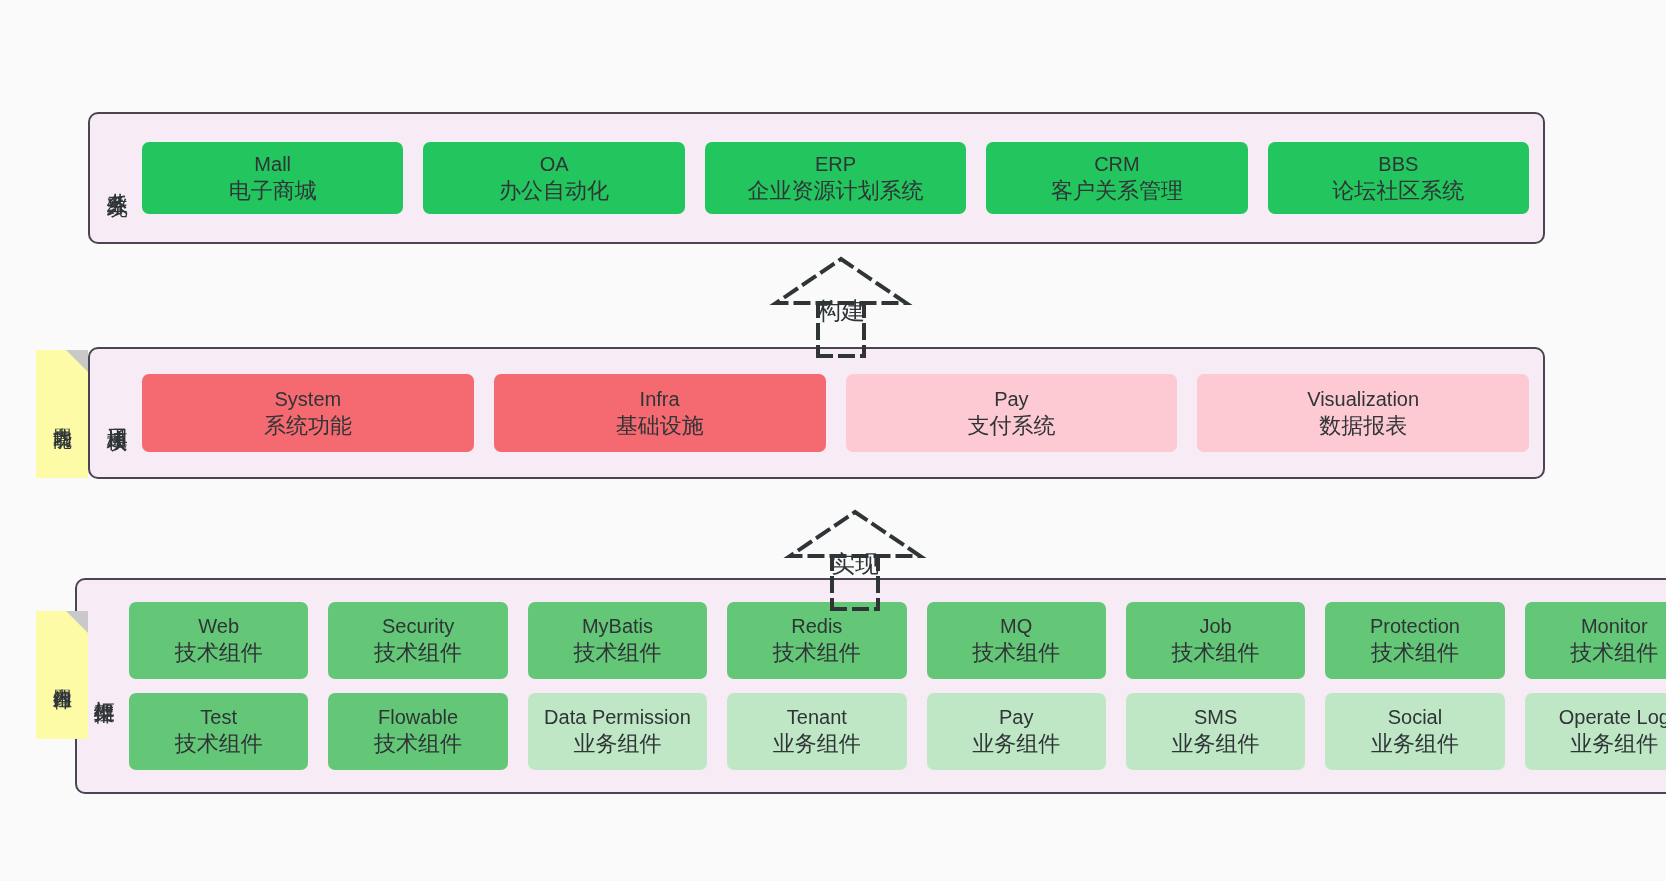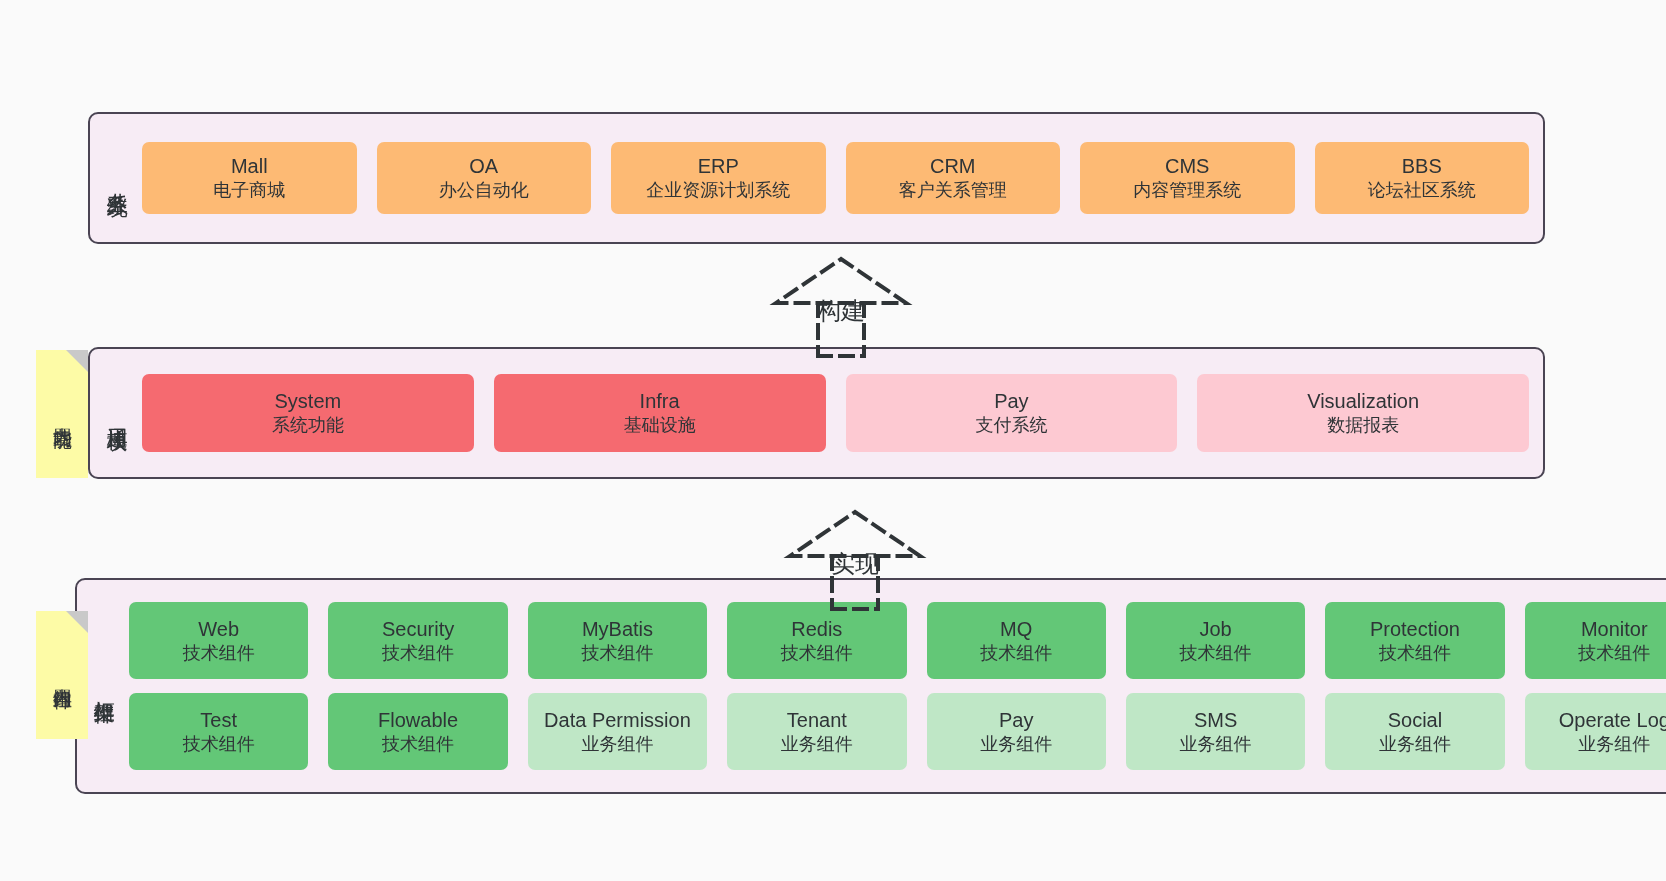--- a/index.html
+++ b/index.html
@@ -70,24 +70,24 @@
     display: flex;
     flex-direction: column;
     align-items: center;
     justify-content: center;
     text-align: center;
     line-height: 1.26;
     box-sizing: border-box;
     padding: 4px 6px;
   }
   .node .en { font-size: 20px; }
-  .node .cn { font-size: 18px; }
-
-  
-  .c-blue       { background: #fdba74; justify-content: center; }
+  .node .cn { font-size: 22px; }
+
+  
+  .c-blue       { background: #22c55e; justify-content: center; }
   .c-red        { background: #f56a70; }
   .c-pink       { background: #fdc9d2; }
   .c-green      { background: #63c777; }
   .c-greenlight { background: #bfe7c6; }
 
   
   #layer-business  { left: 88px;  top: 112px; width: 1457px; height: 132px; }
   #layer-common    { left: 88px;  top: 347px; width: 1457px; height: 132px; }
   #layer-framework { left: 75px;  top: 578px; width: 1645px; height: 216px; }
 
@@ -167,24 +167,20 @@
           </div>
           <div class="node c-blue">
             <div class="en">ERP</div>
             <div class="cn">企业资源计划系统</div>
           </div>
           <div class="node c-blue">
             <div class="en">CRM</div>
             <div class="cn">客户关系管理</div>
           </div>
           <div class="node c-blue">
-            <div class="en">CMS</div>
-            <div class="cn">内容管理系统</div>
-          </div>
-          <div class="node c-blue">
             <div class="en">BBS</div>
             <div class="cn">论坛社区系统</div>
           </div>
         </div>
       </div>
     </div>
     <div class="layer" id="layer-common">
       <div class="layer-caption">通用模块</div>
       <div class="boxes">
         <div class="box-row">

